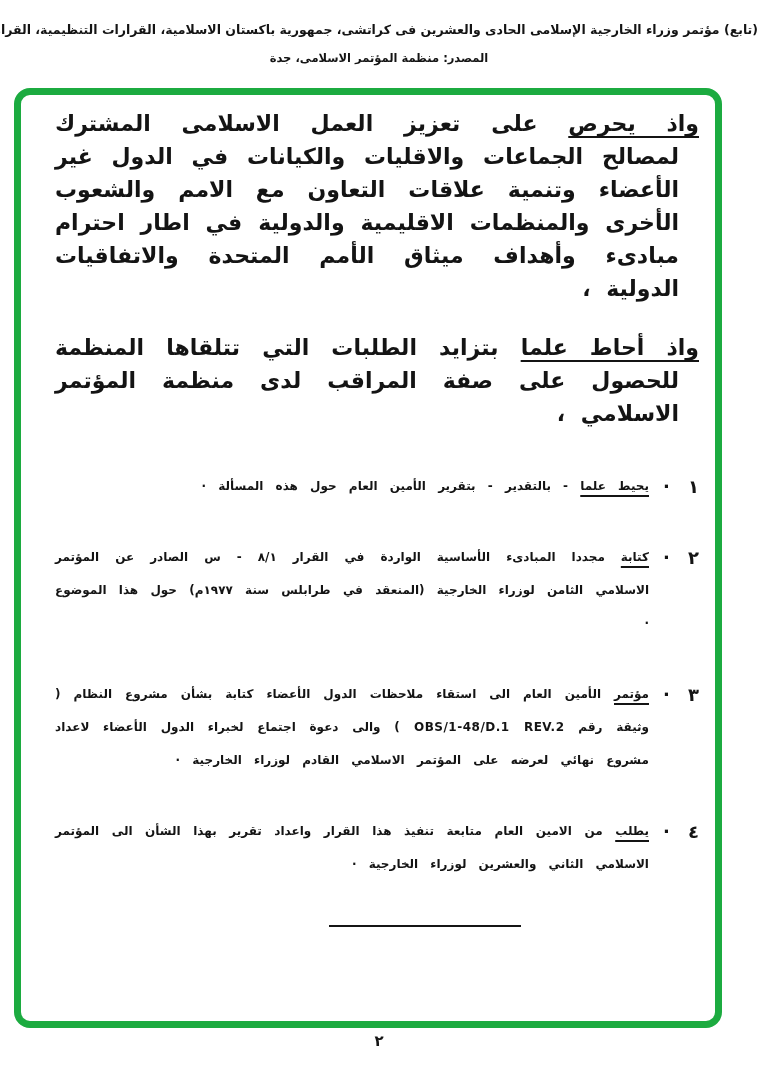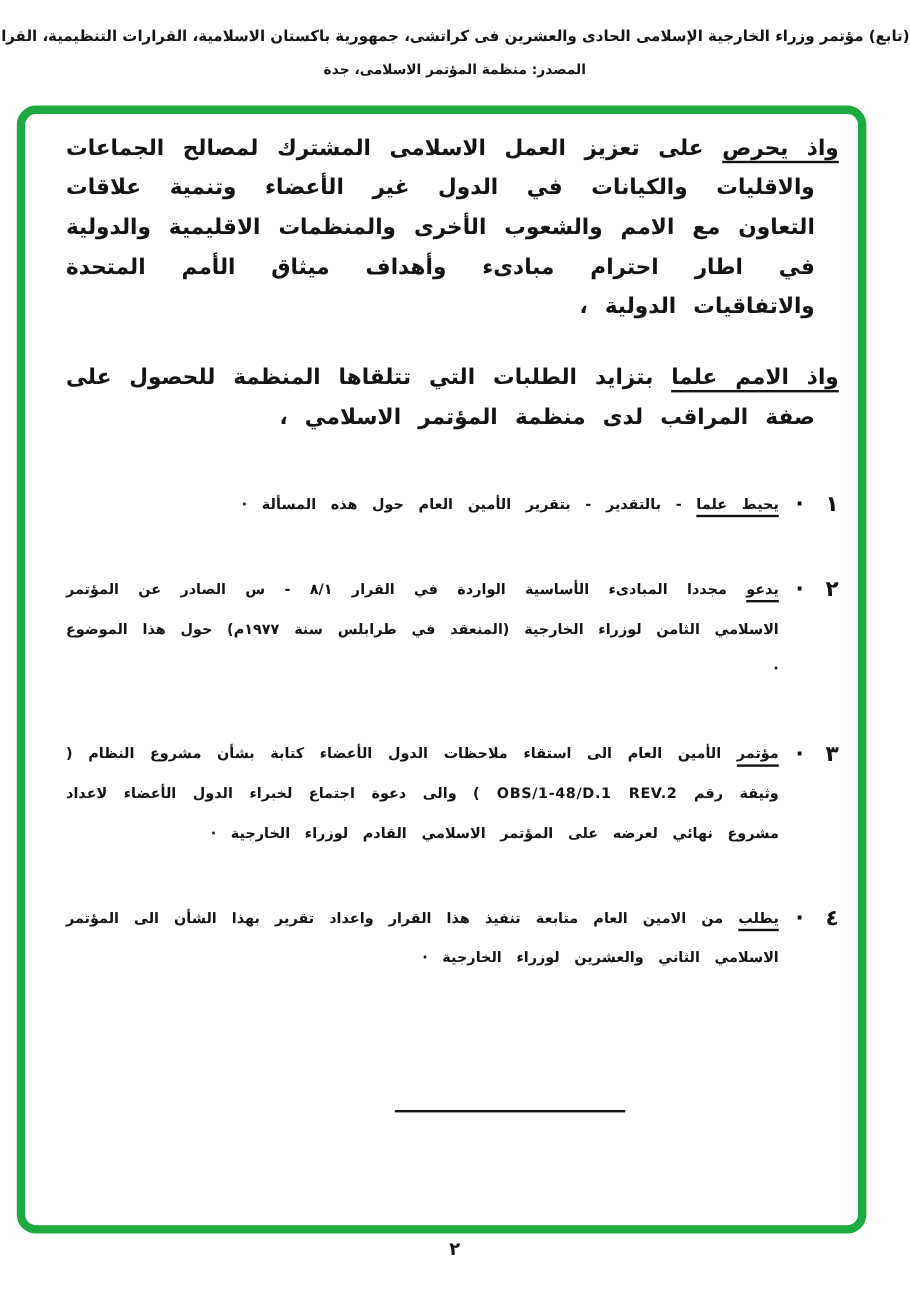--- a/index.html
+++ b/index.html
@@ -19,21 +19,21 @@
   .frame{
     position:absolute;left:14px;top:88px;width:708px;height:940px;
     box-sizing:border-box;border:7px solid var(--green);border-radius:16px;
     background:#fff;
   }
   .content{
     position:absolute;top:12px;right:16px;left:34px;
     direction:rtl;font-weight:bold;
   }
   .para{
-    font-size:18px;line-height:33px;text-align:justify;
+    font-size:22px;line-height:33px;text-align:justify;
     letter-spacing:.5px;word-spacing:8px;
     margin:0 0 26px 0;
     padding-right:20px;text-indent:-20px; 
   }
   .items{margin-top:40px;}
   .item{display:flex;gap:14px;margin-bottom:38px;}
   .inum{
     flex:none;width:36px;display:flex;justify-content:space-between;
     font-size:18px;line-height:33px;
   }
@@ -59,38 +59,38 @@
 <body>
 
 <div class="hdr hdr1">(تابع) مؤتمر وزراء الخارجية الإسلامى الحادى والعشرين فى كراتشى، جمهورية باكستان الاسلامية، القرارات التنظيمية، القرار الرقم ٢١/٤-أت</div>
 <div class="hdr hdr2">المصدر: منظمة المؤتمر الاسلامى، جدة</div>
 
 <div class="frame">
   <div class="content">
 
     <p class="para"><span class="lead">واذ يحرص</span> <span>على تعزيز العمل الاسلامى المشترك لمصالح الجماعات والاقليات والكيانات في الدول غير الأعضاء وتنمية علاقات التعاون مع الامم والشعوب الأخرى والمنظمات الاقليمية والدولية في اطار احترام مبادىء وأهداف ميثاق الأمم المتحدة والاتفاقيات الدولية ،</span></p>
 
-    <p class="para"><span class="lead">واذ الامم علما</span> <span>بتزايد الطلبات التي تتلقاها المنظمة للحصول على صفة المراقب لدى منظمة المؤتمر الاسلامي ،</span></p>
+    <p class="para"><span class="lead">واذ أحاط علما</span> <span>بتزايد الطلبات التي تتلقاها المنظمة للحصول على صفة المراقب لدى منظمة المؤتمر الاسلامي ،</span></p>
 
     <div class="items">
 
       <div class="item">
         <div class="inum">
             <span>١</span>
             <span>·</span>
           </div>
         <p class="itext"><span class="lead">يحيط علما</span> <span>- بالتقدير - بتقرير الأمين العام حول هذه المسألة ·</span></p>
       </div>
 
       <div class="item">
         <div class="inum">
             <span>٢</span>
             <span>·</span>
           </div>
-        <p class="itext"><span class="lead">يدعو</span> <span>مجددا المبادىء الأساسية الواردة في القرار ٨/١ - س الصادر عن المؤتمر الاسلامي الثامن لوزراء الخارجية (المنعقد في طرابلس سنة ١٩٧٧م) حول هذا الموضوع ·</span></p>
+        <p class="itext"><span class="lead">كتابة</span> <span>مجددا المبادىء الأساسية الواردة في القرار ٨/١ - س الصادر عن المؤتمر الاسلامي الثامن لوزراء الخارجية (المنعقد في طرابلس سنة ١٩٧٧م) حول هذا الموضوع ·</span></p>
       </div>
 
       <div class="item">
         <div class="inum">
             <span>٣</span>
             <span>·</span>
           </div>
         <p class="itext"><span class="lead">مؤتمر</span> <span>الأمين العام الى استقاء ملاحظات الدول الأعضاء كتابة بشأن مشروع النظام ( وثيقة رقم OBS/1-48/D.1 REV.2 ) والى دعوة اجتماع لخبراء الدول الأعضاء لاعداد مشروع نهائي لعرضه على المؤتمر الاسلامي القادم لوزراء الخارجية ·</span></p>
       </div>
 

